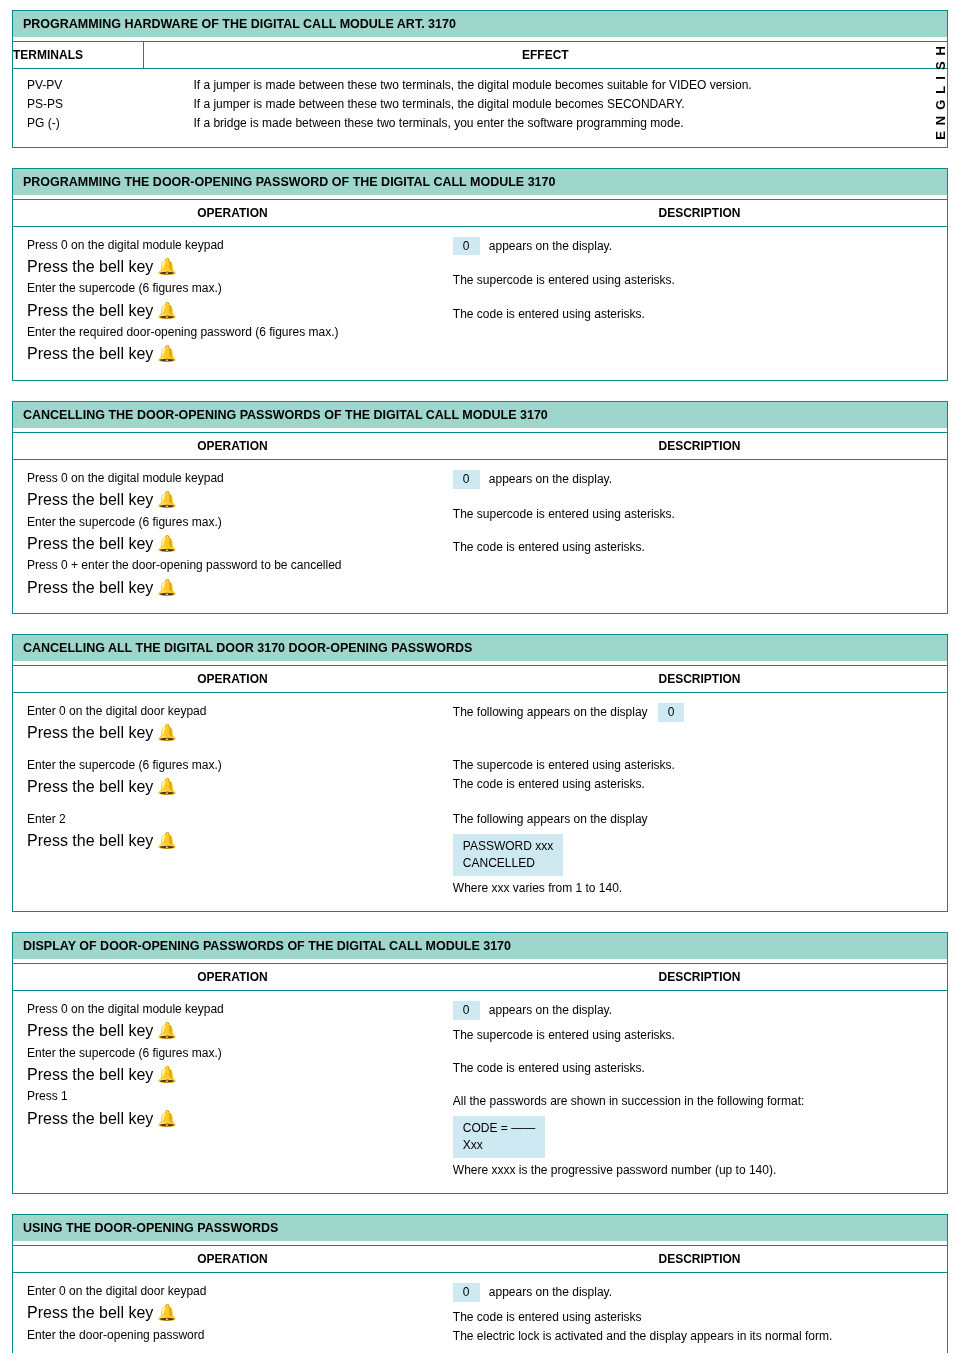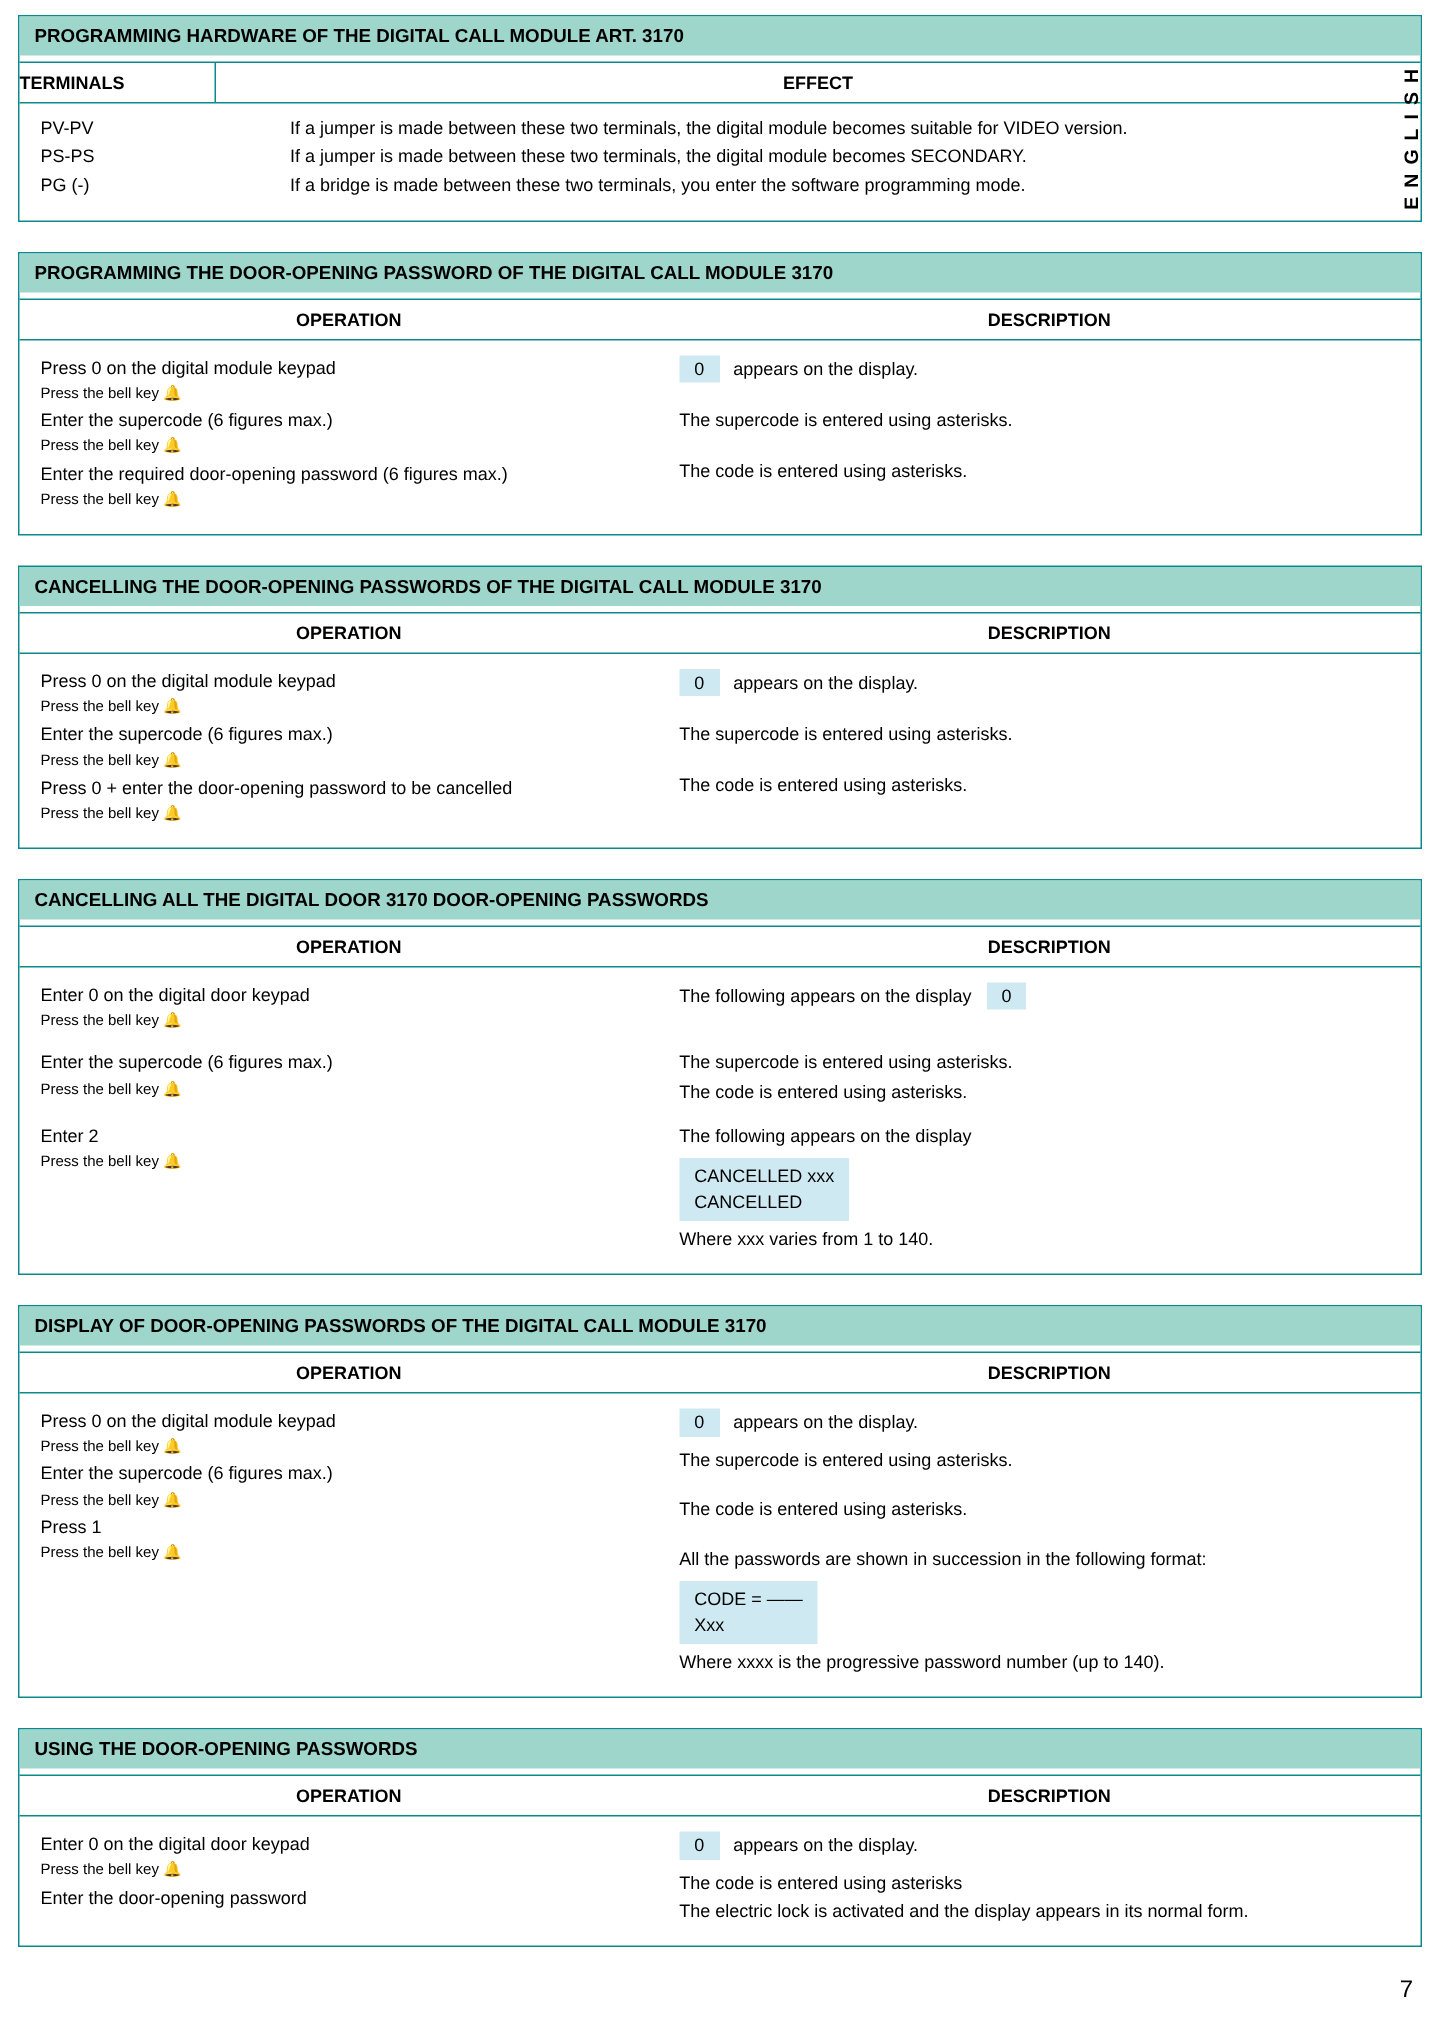--- a/index.html
+++ b/index.html
@@ -47,21 +47,21 @@
   }
   .col-left { width: 47%; }
   .col-right { width: 53%; }
   .body-row {
     display: flex;
     padding: 10px 14px 0 14px;
   }
   .body-row .cl { width: 47%; padding-right: 20px; }
   .body-row .cr { width: 53%; }
   .line { margin: 0 0 3px 0; line-height: 1.35; }
-  .bell { font-size: 10px; }
+  .bell { font-size: 16px; }
   .chip {
     display: inline-block;
     background: #cfe9f2;
     padding: 1px 10px;
     margin-right: 6px;
     line-height: 1.4;
   }
   .chip-block {
     display: inline-block;
     background: #cfe9f2;
@@ -189,21 +189,21 @@
     </div>
   </div>
   <div class="body-row">
     <div class="cl">
       <p class="line">Enter 2</p>
       <p class="line bell">Press the bell key 🔔</p>
     </div>
     <div class="cr">
       <p class="line">The following appears on the display</p>
       <div class="chip-block">
-        <span>CANCELLED   xxx</span><br>
+        <span>PASSWORD   xxx</span><br>
         <span>CANCELLED</span>
       </div>
       <p class="line">Where xxx varies from 1 to 140.</p>
     </div>
   </div>
 </div>
 
 <div class="section">
   <div class="sec-title">DISPLAY OF DOOR-OPENING PASSWORDS OF THE DIGITAL CALL MODULE 3170</div>
   <div class="hdr-row">

